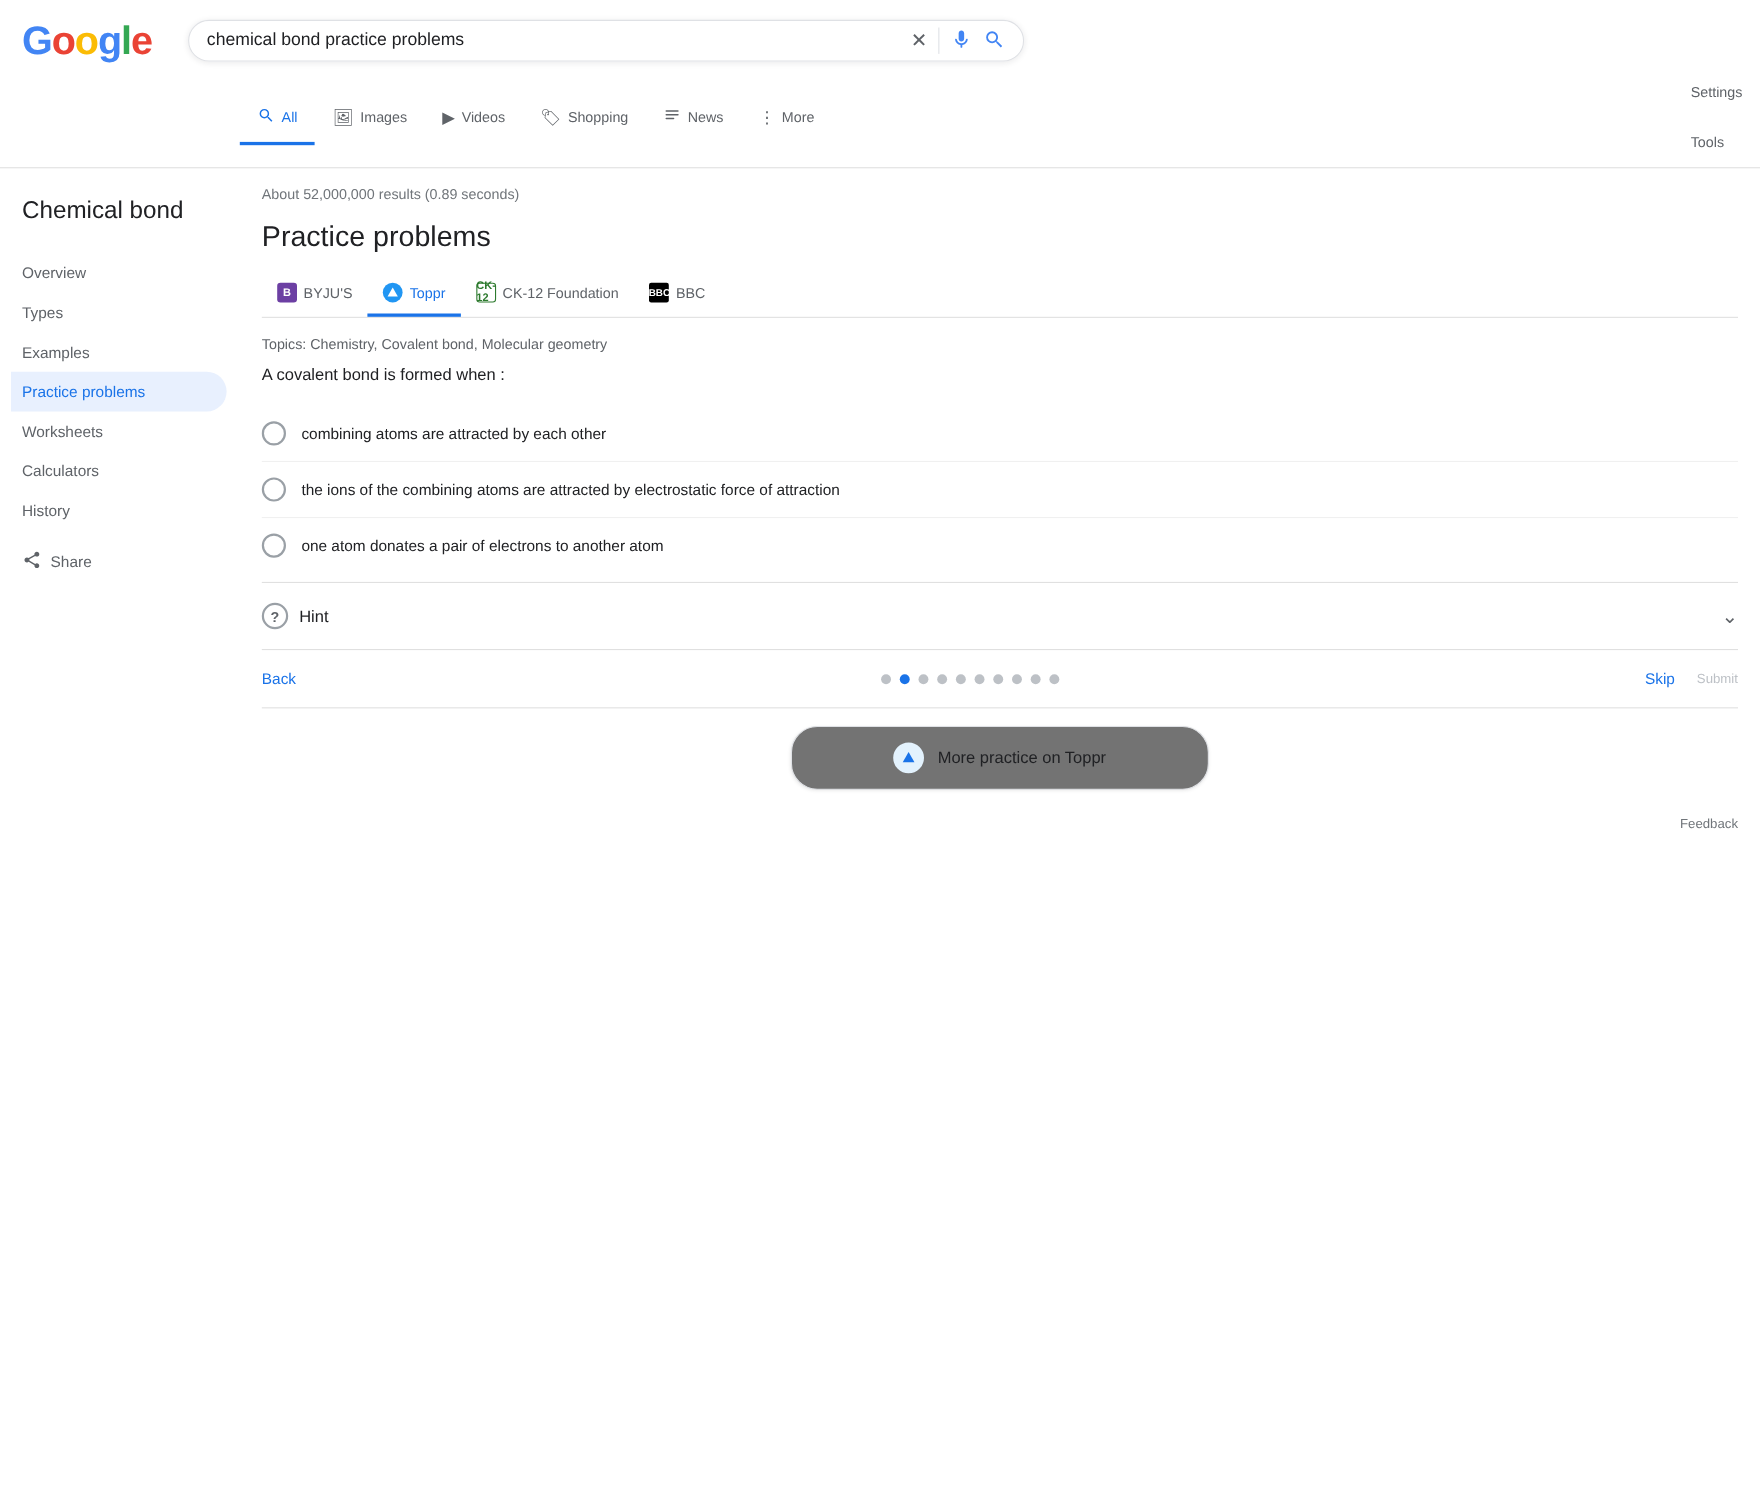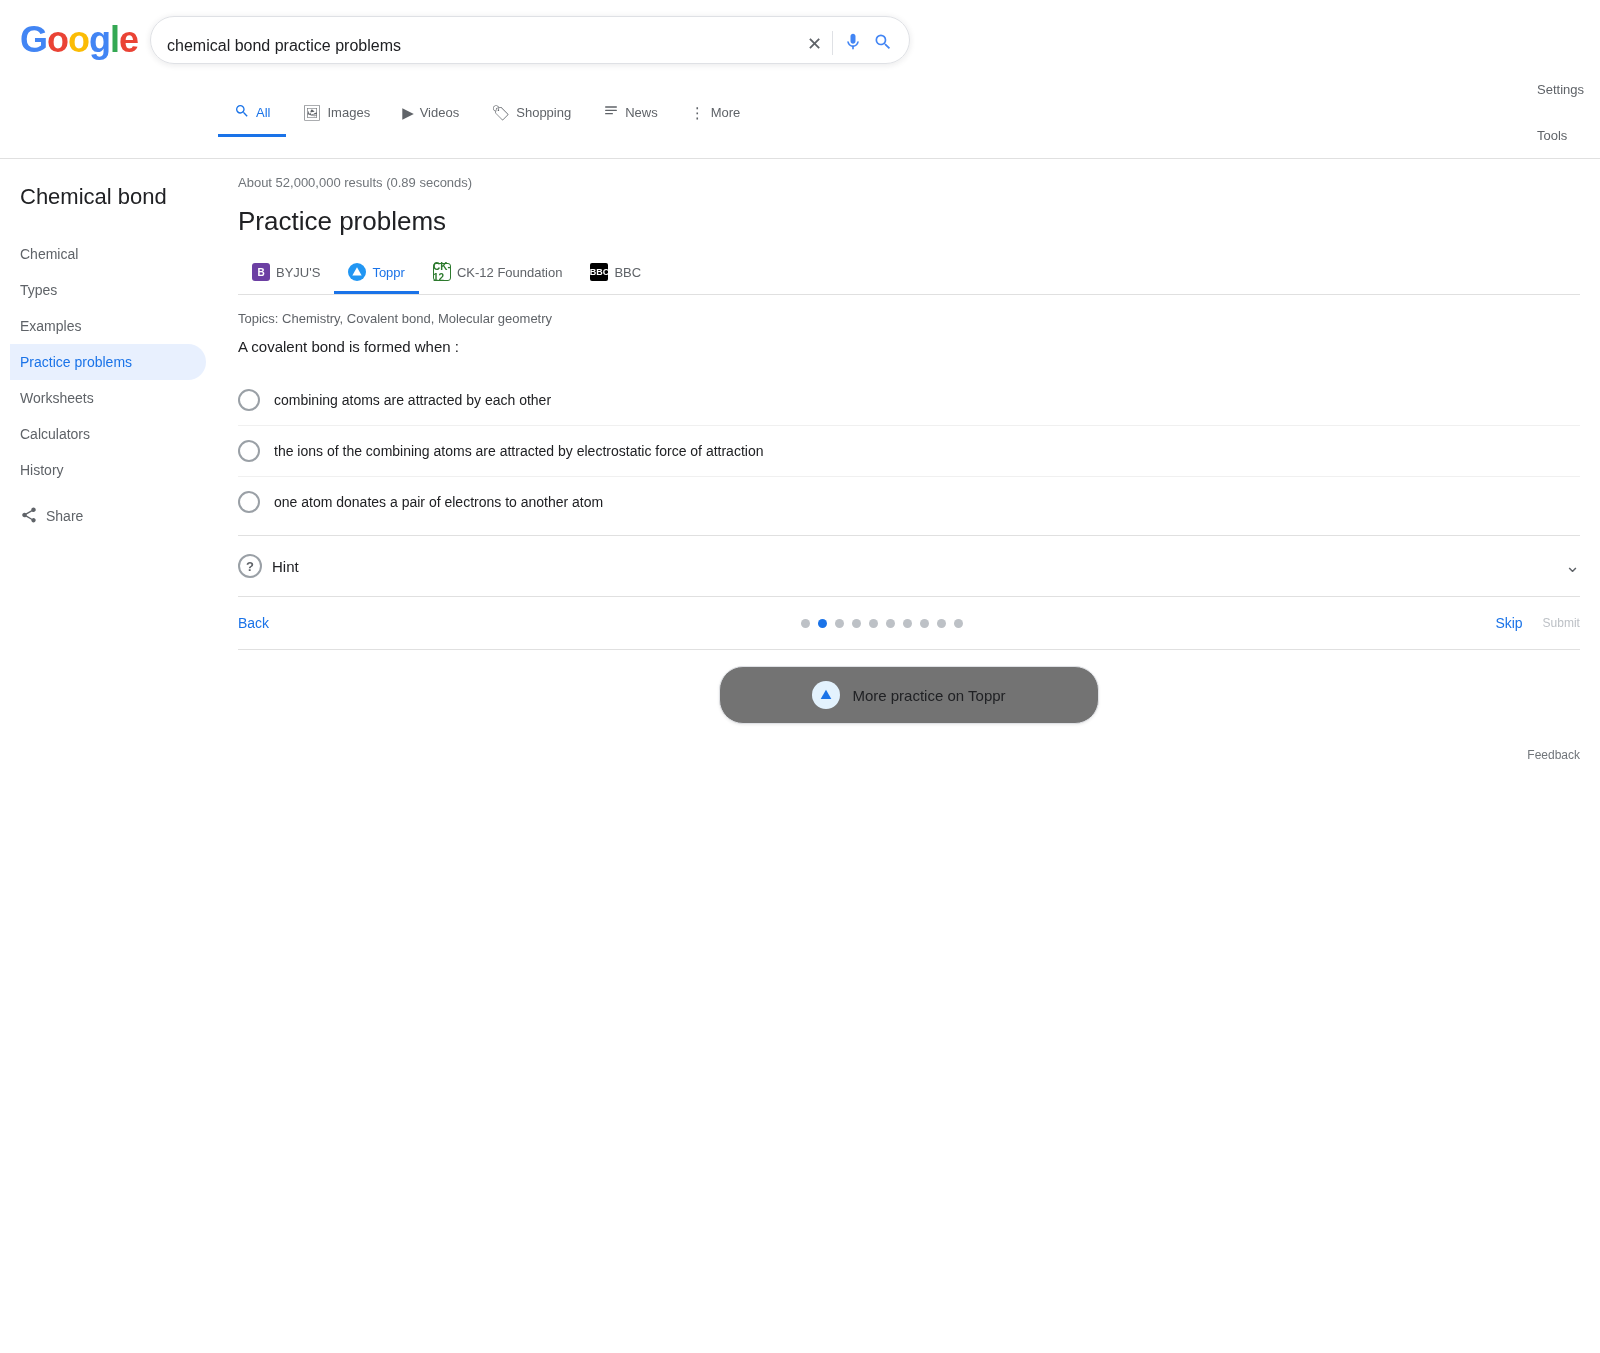--- a/index.html
+++ b/index.html
@@ -1,34 +1,34 @@
 <!DOCTYPE html>
 <html><head>
   <meta charset="utf-8">
   <style>
     * { box-sizing: border-box; margin: 0; padding: 0; }
     body { font-family: Arial, sans-serif; background: #fff; color: #202124; font-size: 14px; }
 
     
-    .header { display: flex; align-items: center; padding: 16px 20px 0 20px; gap: 2px; }
+    .header { display: flex; align-items: center; padding: 16px 20px 0 20px; gap: 23px; }
     .google-logo { font-size: 36px; font-weight: 700; letter-spacing: -1px; margin-right: 10px; flex-shrink: 0; }
     .logo-G { color: #4285F4; }
     .logo-o1 { color: #EA4335; }
     .logo-o2 { color: #FBBC05; }
     .logo-g { color: #4285F4; }
     .logo-l { color: #34A853; }
     .logo-e { color: #EA4335; }
 
     .search-bar-wrap { flex: 1; max-width: 760px; position: relative; }
     .search-bar {
-      display: flex; align-items: flex-end;
+      display: flex; align-items: center;
       border: 1px solid #dfe1e5; border-radius: 24px;
       padding: 8px 16px; gap: 10px;
       box-shadow: 0 1px 6px rgba(32,33,36,.1);
-      height: 48px;
+      height: 38px;
     }
     .search-bar input {
       flex: 1; border: none; outline: none; font-size: 16px; color: #202124;
       background: transparent;
     }
     .search-bar .sep { width: 1px; height: 24px; background: #dfe1e5; }
     .search-icon-btn { cursor: pointer; color: #4285F4; }
     .mic-icon { cursor: pointer; }
 
     
@@ -207,21 +207,21 @@
     </a>
   </div>
 </div>
 
 <div class="main">
 
   <div class="sidebar">
     <div class="sidebar-title">Chemical bond</div>
 
     <div class="sidebar-item">
-      <span>Chemical</span>
+      <span>Overview</span>
     </div>
     <div class="sidebar-item">
       <span>Types</span>
     </div>
     <div class="sidebar-item">
       <span>Examples</span>
     </div>
     <div class="sidebar-item active">
       <span>Practice problems</span>
     </div>

